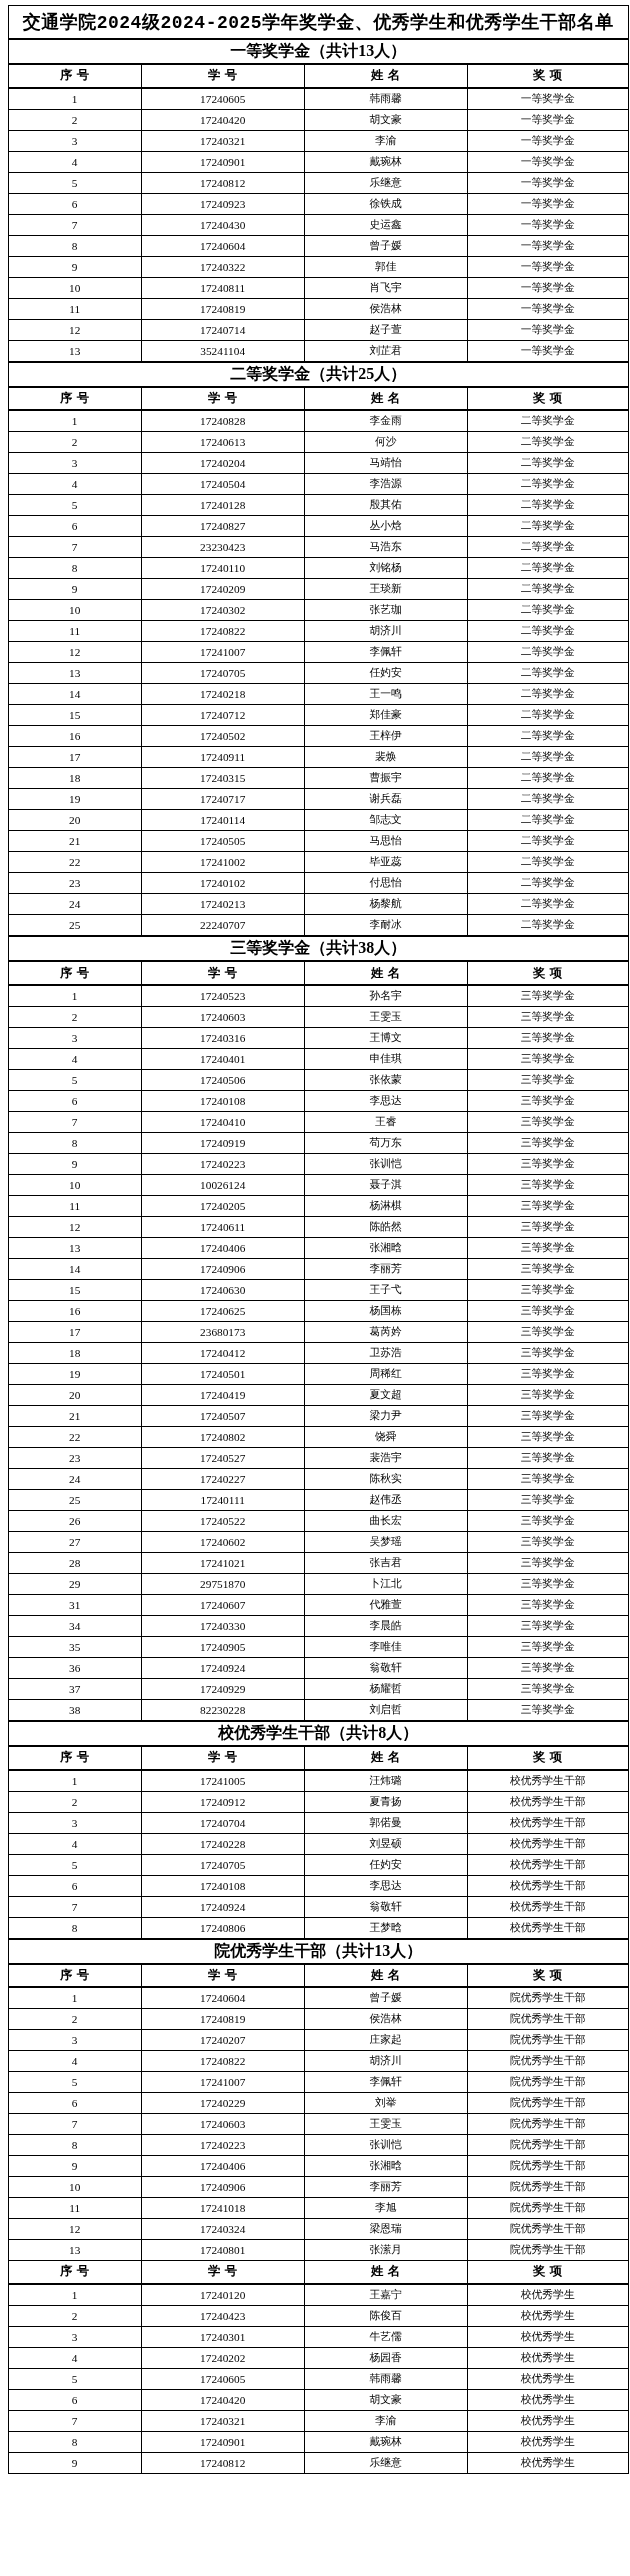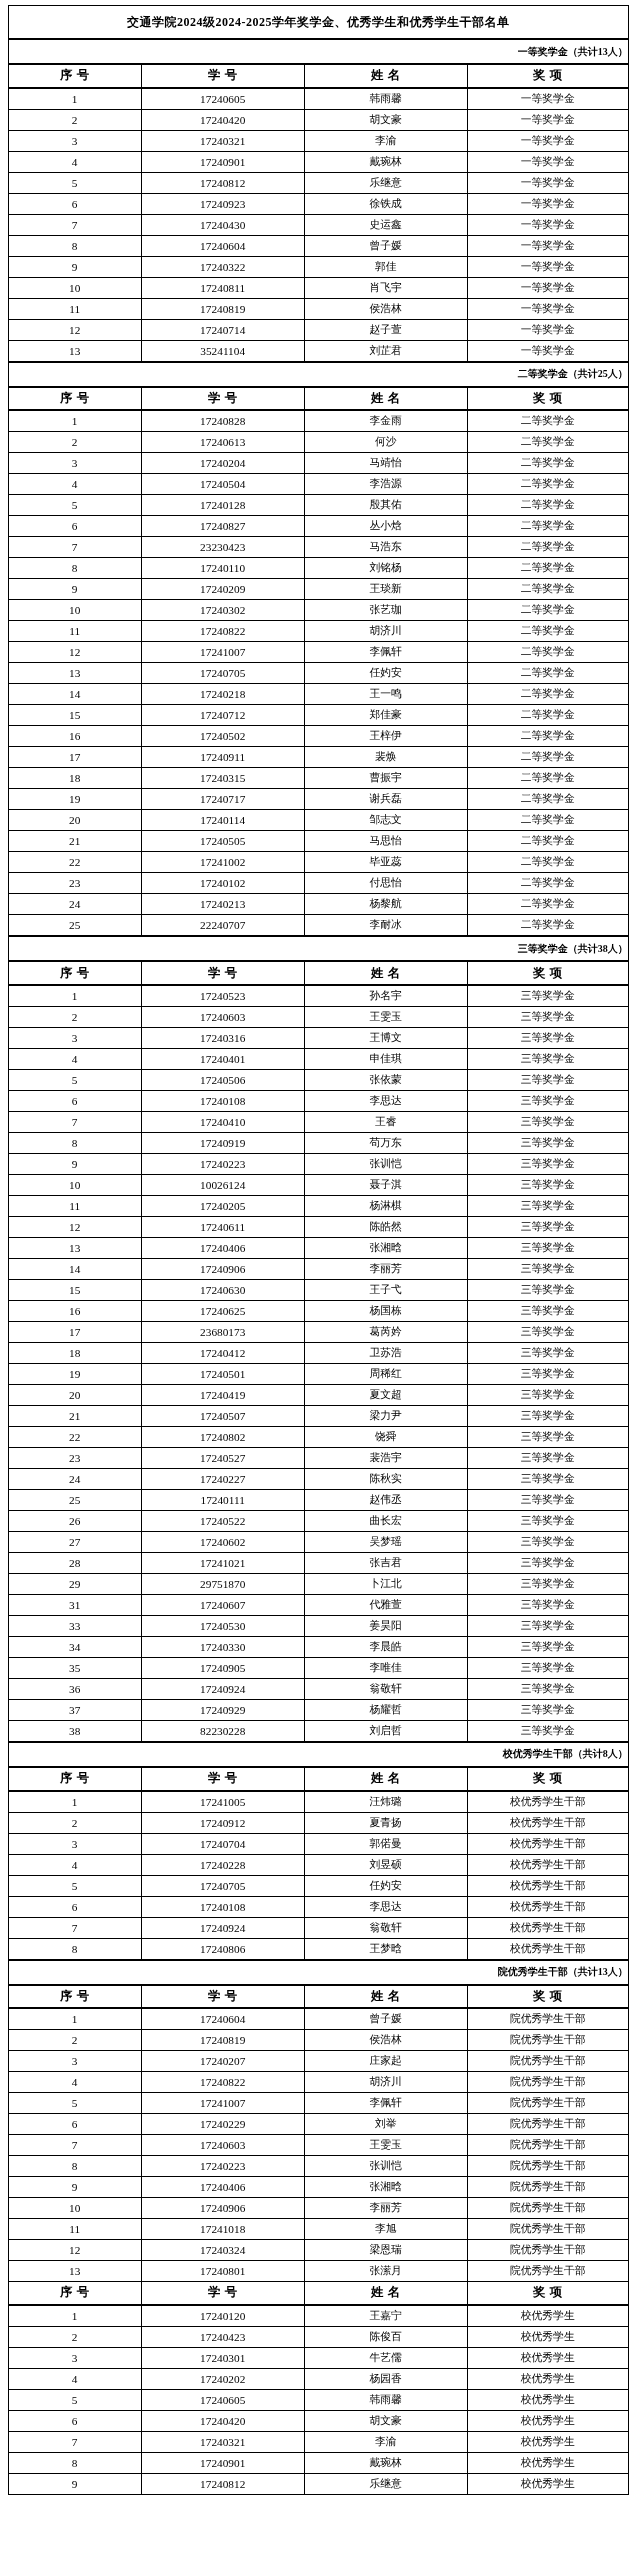--- a/index.html
+++ b/index.html
@@ -25,32 +25,32 @@
   table.award-table td {
     border: 1px solid #000000;
     text-align: center;
     vertical-align: middle;
     padding: 0;
     overflow: hidden;
     white-space: nowrap;
   }
   tr.title-row td {
     border-bottom: 2.6px solid #000000;
-    font-size: 12px;
+    font-size: 18px;
     font-weight: bold;
     height: 32px;
     letter-spacing: 0.5px;
+    font-family: Liberation Mono, monospace;
   }
   tr.section-row td {
     border-top: 2.6px solid #000000;
     border-bottom: 2.6px solid #000000;
-    font-size: 10px;
+    font-size: 16px;
     font-weight: bold;
     height: 23px;
-    text-align: right;
   }
   tr.header-row td {
     border-bottom: 2.6px solid #000000;
     font-size: 12.4px;
     font-weight: bold;
     height: 21.6px;
     letter-spacing: 0.35em;
     text-indent: 0.35em;
   }
   tr.data-row td {
@@ -507,26 +507,20 @@
           <td class="name-cell">卜江北</td>
           <td class="award-cell">三等奖学金</td>
         </tr>
         <tr class="data-row">
           <td class="seq-cell">31</td>
           <td class="student-id-cell">17240607</td>
           <td class="name-cell">代雅萱</td>
           <td class="award-cell">三等奖学金</td>
         </tr>
         <tr class="data-row">
-          <td class="seq-cell">33</td>
-          <td class="student-id-cell">17240530</td>
-          <td class="name-cell">姜昊阳</td>
-          <td class="award-cell">三等奖学金</td>
-        </tr>
-        <tr class="data-row">
           <td class="seq-cell">34</td>
           <td class="student-id-cell">17240330</td>
           <td class="name-cell">李晨皓</td>
           <td class="award-cell">三等奖学金</td>
         </tr>
         <tr class="data-row">
           <td class="seq-cell">35</td>
           <td class="student-id-cell">17240905</td>
           <td class="name-cell">李唯佳</td>
           <td class="award-cell">三等奖学金</td>

